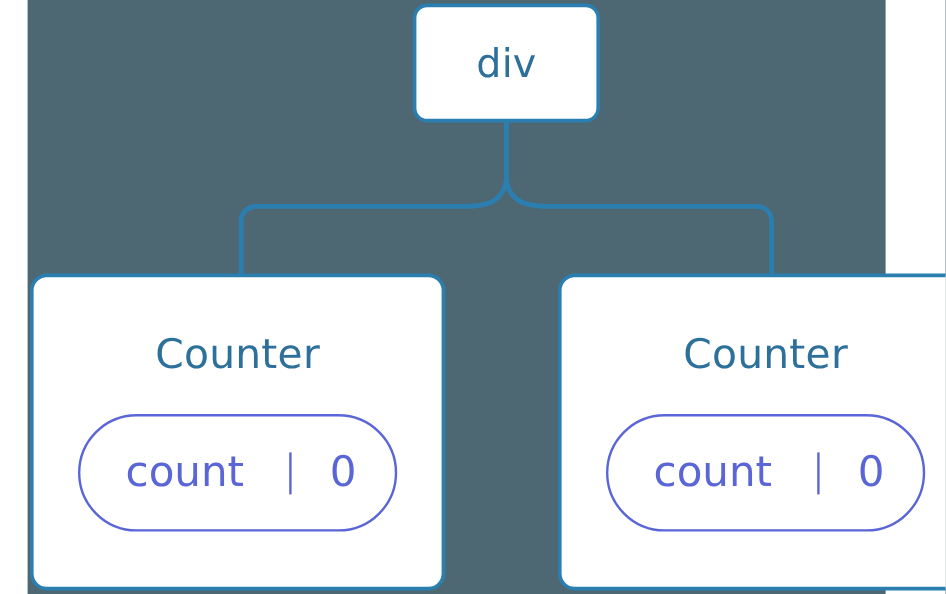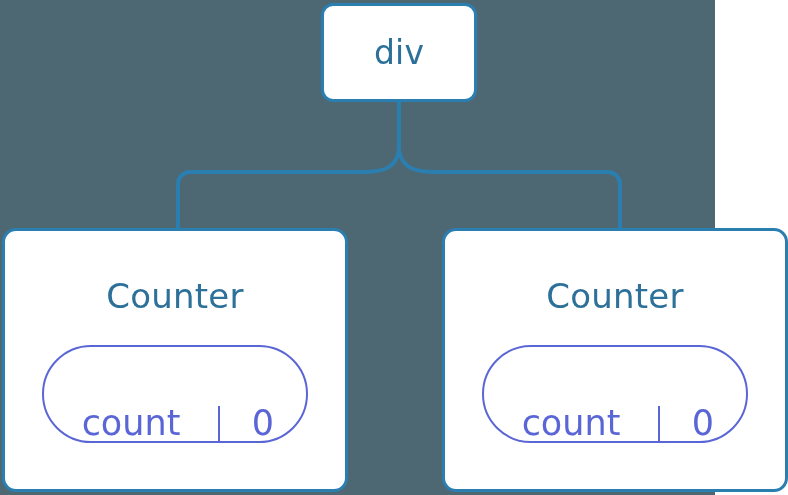--- a/index.html
+++ b/index.html
@@ -12,20 +12,21 @@
     height: 495px;
     overflow: hidden;
     font-family: "DejaVu Sans", "Liberation Sans", sans-serif;
   }
 
   #stage {
     position: relative;
     width: 715px;
     height: 495px;
     background: #4d6872;
+    margin-left: 23px;
   }
 
   
   #connectors {
     position: absolute;
     left: 0;
     top: 0;
     width: 788px;
     height: 495px;
     z-index: 1;
@@ -81,21 +82,21 @@
 
   
   .state-pill {
     position: relative;
     width: 266px;
     height: 98px;
     border: 2px solid #5b66d6;
     border-radius: 49px;
     box-sizing: border-box;
     display: flex;
-    align-items: flex-end;
+    align-items: center;
     background: transparent;
   }
   .state-key,
   .state-value {
     display: flex;
     align-items: center;
     justify-content: center;
     color: #5b66d6;
     font-size: 35px;
     line-height: 1;

